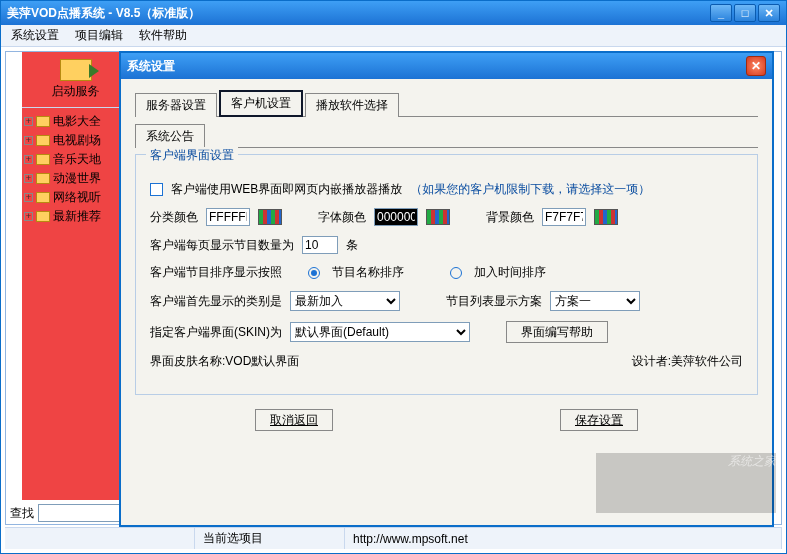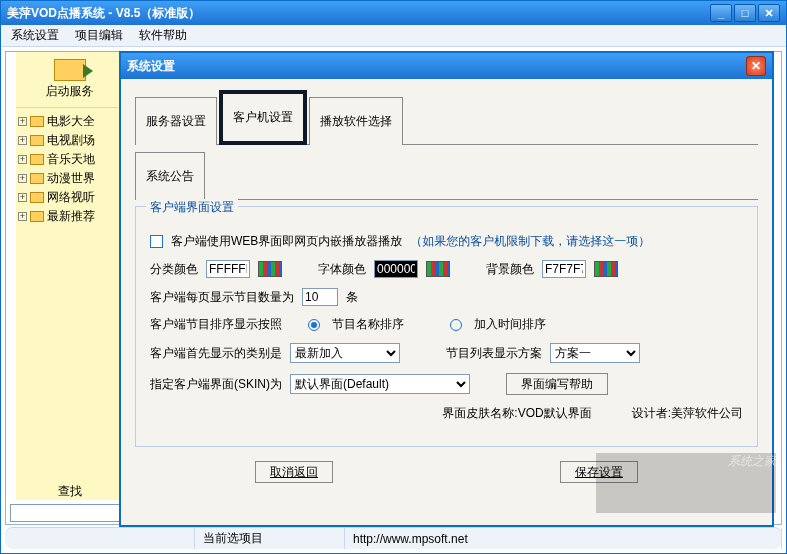--- a/index.html
+++ b/index.html
@@ -10,46 +10,46 @@
 .main-titlebar { height: 20px; background: linear-gradient(#3e9ff5, #1c72d4); display: flex; align-items: center; padding: 12px 6px; color: #fff; font-weight: bold; }
 .main-titlebar .title-text { flex: 1; }
 .win-controls { display: flex; gap: 2px; }
 .win-btn { width: 22px; height: 18px; background: linear-gradient(#6eb8f7,#2a82dc); border: 1px solid #0a5bb0; border-radius: 2px; display: flex; align-items: center; justify-content: center; color: #fff; font-size: 11px; cursor: pointer; }
 .win-btn.close { background: linear-gradient(#6eb8f7,#2a82dc); }
 
 .menubar { height: 22px; background: #eef3fa; display: flex; align-items: center; padding: 0 4px; gap: 4px; border-bottom: 1px solid #c9d8ee; }
 .menubar span { padding: 2px 6px; cursor: default; }
 
 .main-body { position: absolute; top: 50px; left: 4px; right: 4px; bottom: 28px; border: 1px solid #92b5e0; background: #fff; }
-.left-panel { position: absolute; left: 10px; top: 0; width: 108px; bottom: 24px; border-right: 1px solid #c9d8ee; background: #fef9c3; }
+.left-panel { position: absolute; left: 16px; top: 0; width: 108px; bottom: 24px; border-right: 1px solid #c9d8ee; background: #ef4444; }
 .start-service { height: 56px; display: flex; flex-direction: column; align-items: center; justify-content: center; gap: 2px; border-bottom: 1px solid #c9d8ee; }
 .start-service .icon { width: 32px; height: 22px; background: #ffd060; border: 1px solid #b88a10; position: relative; }
 .start-service .icon::after { content:""; position:absolute; right:-8px; top:4px; width:0; height:0; border-top:7px solid transparent; border-bottom:7px solid transparent; border-left:10px solid #3a7a2a; }
 .tree { padding: 4px 2px; }
 .tree-item { display: flex; align-items: center; gap: 3px; padding: 1px 0; }
 .tree-item .plus { width:9px; height:9px; border:1px solid #888; display:flex; align-items:center; justify-content:center; font-size:9px; line-height:1; color:#333; }
 .tree-item .folder { width:14px; height:11px; background:#ffd060; border:1px solid #b88a10; }
 .tree-item .lbl { white-space: nowrap; }
 
-.search-row { position: absolute; left: 4px; bottom: 2px; display: flex; align-items: center; gap: 4px; flex-direction: column; }
+.search-row { position: absolute; left: 4px; bottom: 2px; display: flex; align-items: center; gap: 4px; }
 .search-row input { width: 120px; height: 18px; border: 1px solid #7f9db9; padding: 0 2px; }
 
-.statusbar { position: absolute; left: 4px; right: 4px; bottom: 4px; height: 22px; border-top: 1px solid #c9d8ee; display: flex; align-items: center; background: #eef3fa; border-radius: 8px; }
+.statusbar { position: absolute; left: 4px; right: 4px; bottom: 4px; height: 22px; border-top: 1px solid #c9d8ee; display: flex; align-items: center; background: #eef3fa; }
 .statusbar .cell { padding: 0 8px; border-right: 1px solid #c9d8ee; height: 100%; display: flex; align-items: center; }
 
 
 .dialog { position: absolute; left: 118px; top: 50px; width: 655px; height: 476px; border: 2px solid #0a6dc9; background: #f4f3ee; }
 .dlg-titlebar { height: 26px; background: linear-gradient(#3e9ff5,#1c72d4); display:flex; align-items:center; padding:0 6px; color:#fff; font-weight:bold; }
 .dlg-titlebar .t { flex:1; }
 .dlg-close { width:20px; height:20px; background: radial-gradient(#ff8a65,#d53a1f); border:1px solid #a02a10; border-radius:3px; display:flex; align-items:center; justify-content:center; color:#fff; font-weight:bold; cursor:pointer; }
 
 .dlg-body { padding: 10px 14px; }
 .tabrow { display:flex; align-items:flex-end; gap:0; border-bottom:1px solid #888; margin-bottom:6px; }
-.tab { padding: 15px 10px; border:1px solid #888; border-bottom:none; background:#f4f3ee; margin-right:2px; cursor:pointer; position:relative; top:1px; }
-.tab.hl { border:4px solid #0f172a; }
+.tab { padding: 3px 10px; border:1px solid #888; border-bottom:none; background:#f4f3ee; margin-right:2px; cursor:pointer; position:relative; top:1px; }
+.tab.hl { border:2px solid #0f172a; }
 
 .groupbox { border:1px solid #b8cde6; padding: 16px 14px 14px; position: relative; margin-top: 4px; }
 .groupbox .legend { position:absolute; top:-8px; left:10px; background:#f4f3ee; padding:0 4px; color:#0a4da0; }
 
 .row { display:flex; align-items:center; gap:8px; margin: 10px 0; }
 .checkbox { width:13px; height:13px; border:1px solid #1c72d4; background:#fff; }
 .hint { color:#0a4da0; }
 
 .color-input { width:44px; height:18px; border:1px solid #7f9db9; padding:0 2px; background:#fff; }
 .color-input.dark { background:#000; color:#fff; }
@@ -202,21 +202,21 @@
           <select style="width:90px"><option>方案一</option></select>
         </div>
 
         <div class="row">
           <span>指定客户端界面(SKIN)为</span>
           <select style="width:180px"><option>默认界面(Default)</option></select>
           <span style="width:20px"></span>
           <button class="btn">界面编写帮助</button>
         </div>
 
-        <div class="row" style="justify-content:flex-end; gap:40px">
+        <div class="row" style="justify-content:space-between; gap:40px">
           <span>界面皮肤名称:VOD默认界面</span>
           <span>设计者:美萍软件公司</span>
         </div>
       </div>
 
       <div class="dlg-footer">
         <button class="btn">取消返回</button>
         <button class="btn">保存设置</button>
       </div>
     </div>

